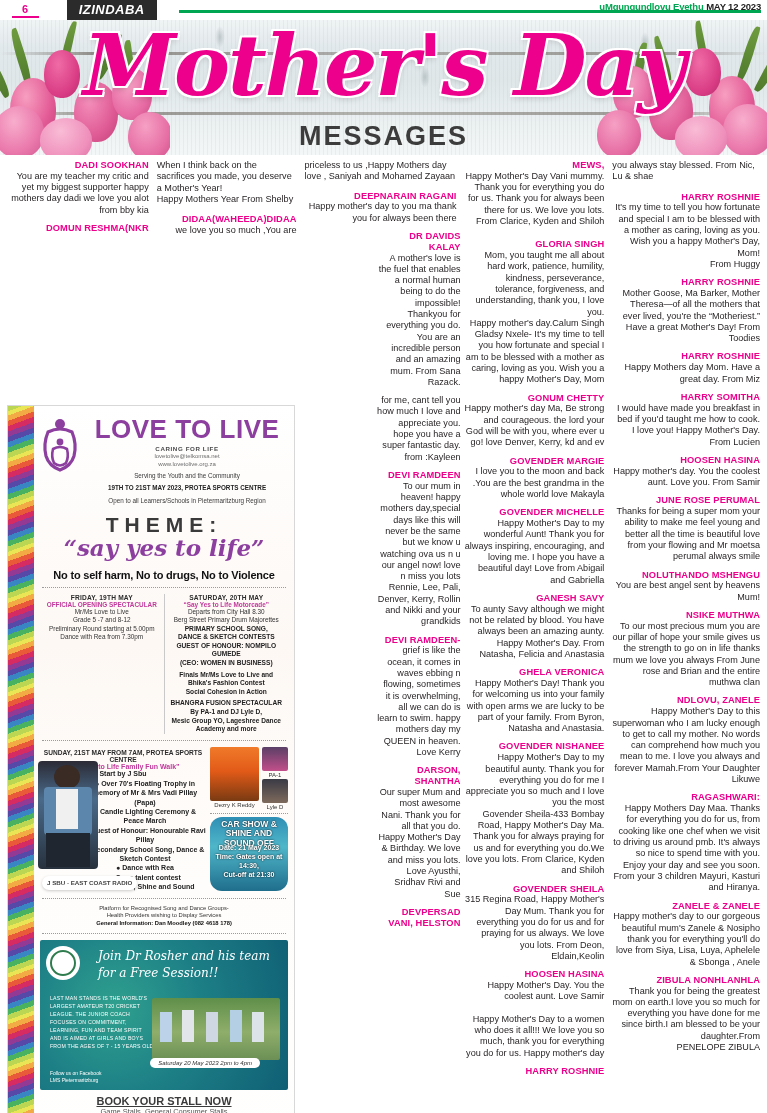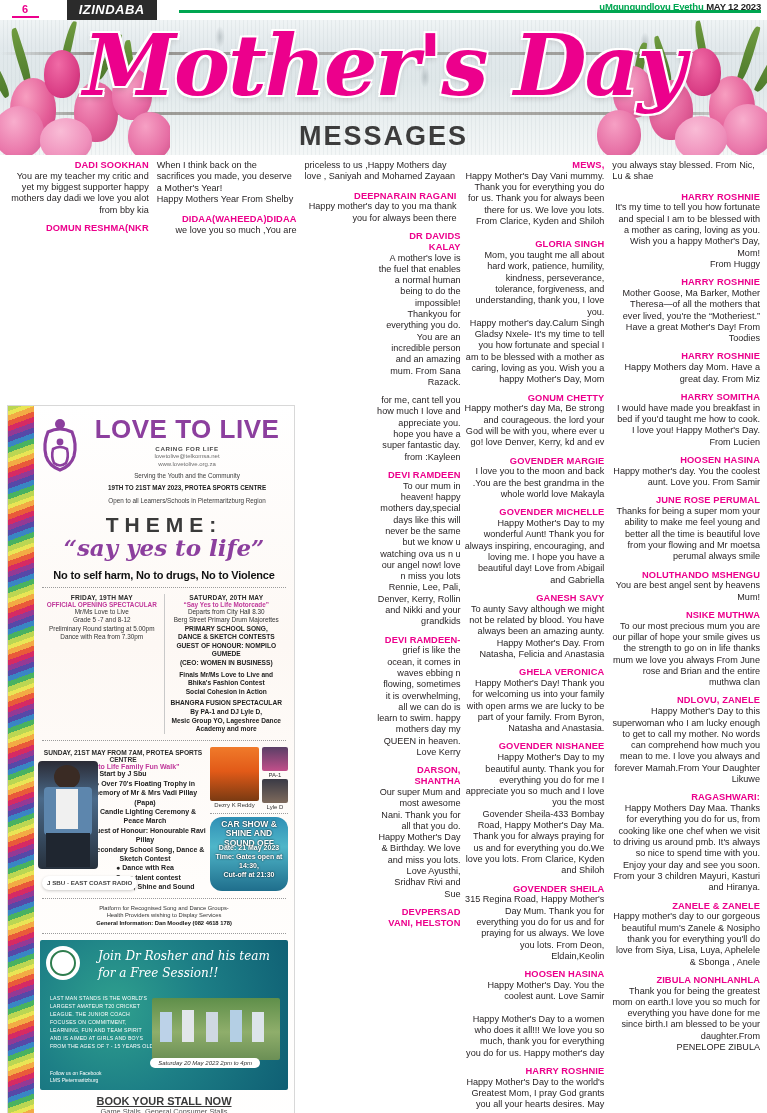--- a/index.html
+++ b/index.html
@@ -402,21 +402,20 @@
         <div class="msg-body">315 Regina Road, Happy Mother's Day Mum. Thank you for everything you do for us and for praying for us always. We love you lots. From Deon, Eldain,Keolin</div>
       </div>
       <div class="msg">
         <div class="msg-name">HOOSEN HASINA</div>
         <div class="msg-body" style="white-space:pre-line">Happy Mother's Day. You the coolest aunt. Love Samir
 
 Happy Mother's Day to a women who does it all!!! We love you so much, thank you for everything you do for us. Happy mother's day</div>
       </div>
       <div class="msg">
         <div class="msg-name">HARRY ROSHNIE</div>
-        <div class="msg-body">Happy Mother's Day to the world's Greatest Mom, I pray God grants you all your hearts desires. May</div>
       </div>
     </div>
 
     <div class="col c5">
       <div class="cont">you always stay blessed. From Nic, Lu &amp; shae</div>
       <div class="msg" style="margin-top:9px">
         <div class="msg-name">HARRY ROSHNIE</div>
         <div class="msg-body" style="white-space:pre-line">It's my time to tell you how fortunate and special I am to be blessed with a mother as caring, loving as you. Wish you a happy Mother's Day, Mom!
 From Huggy</div>
       </div>

